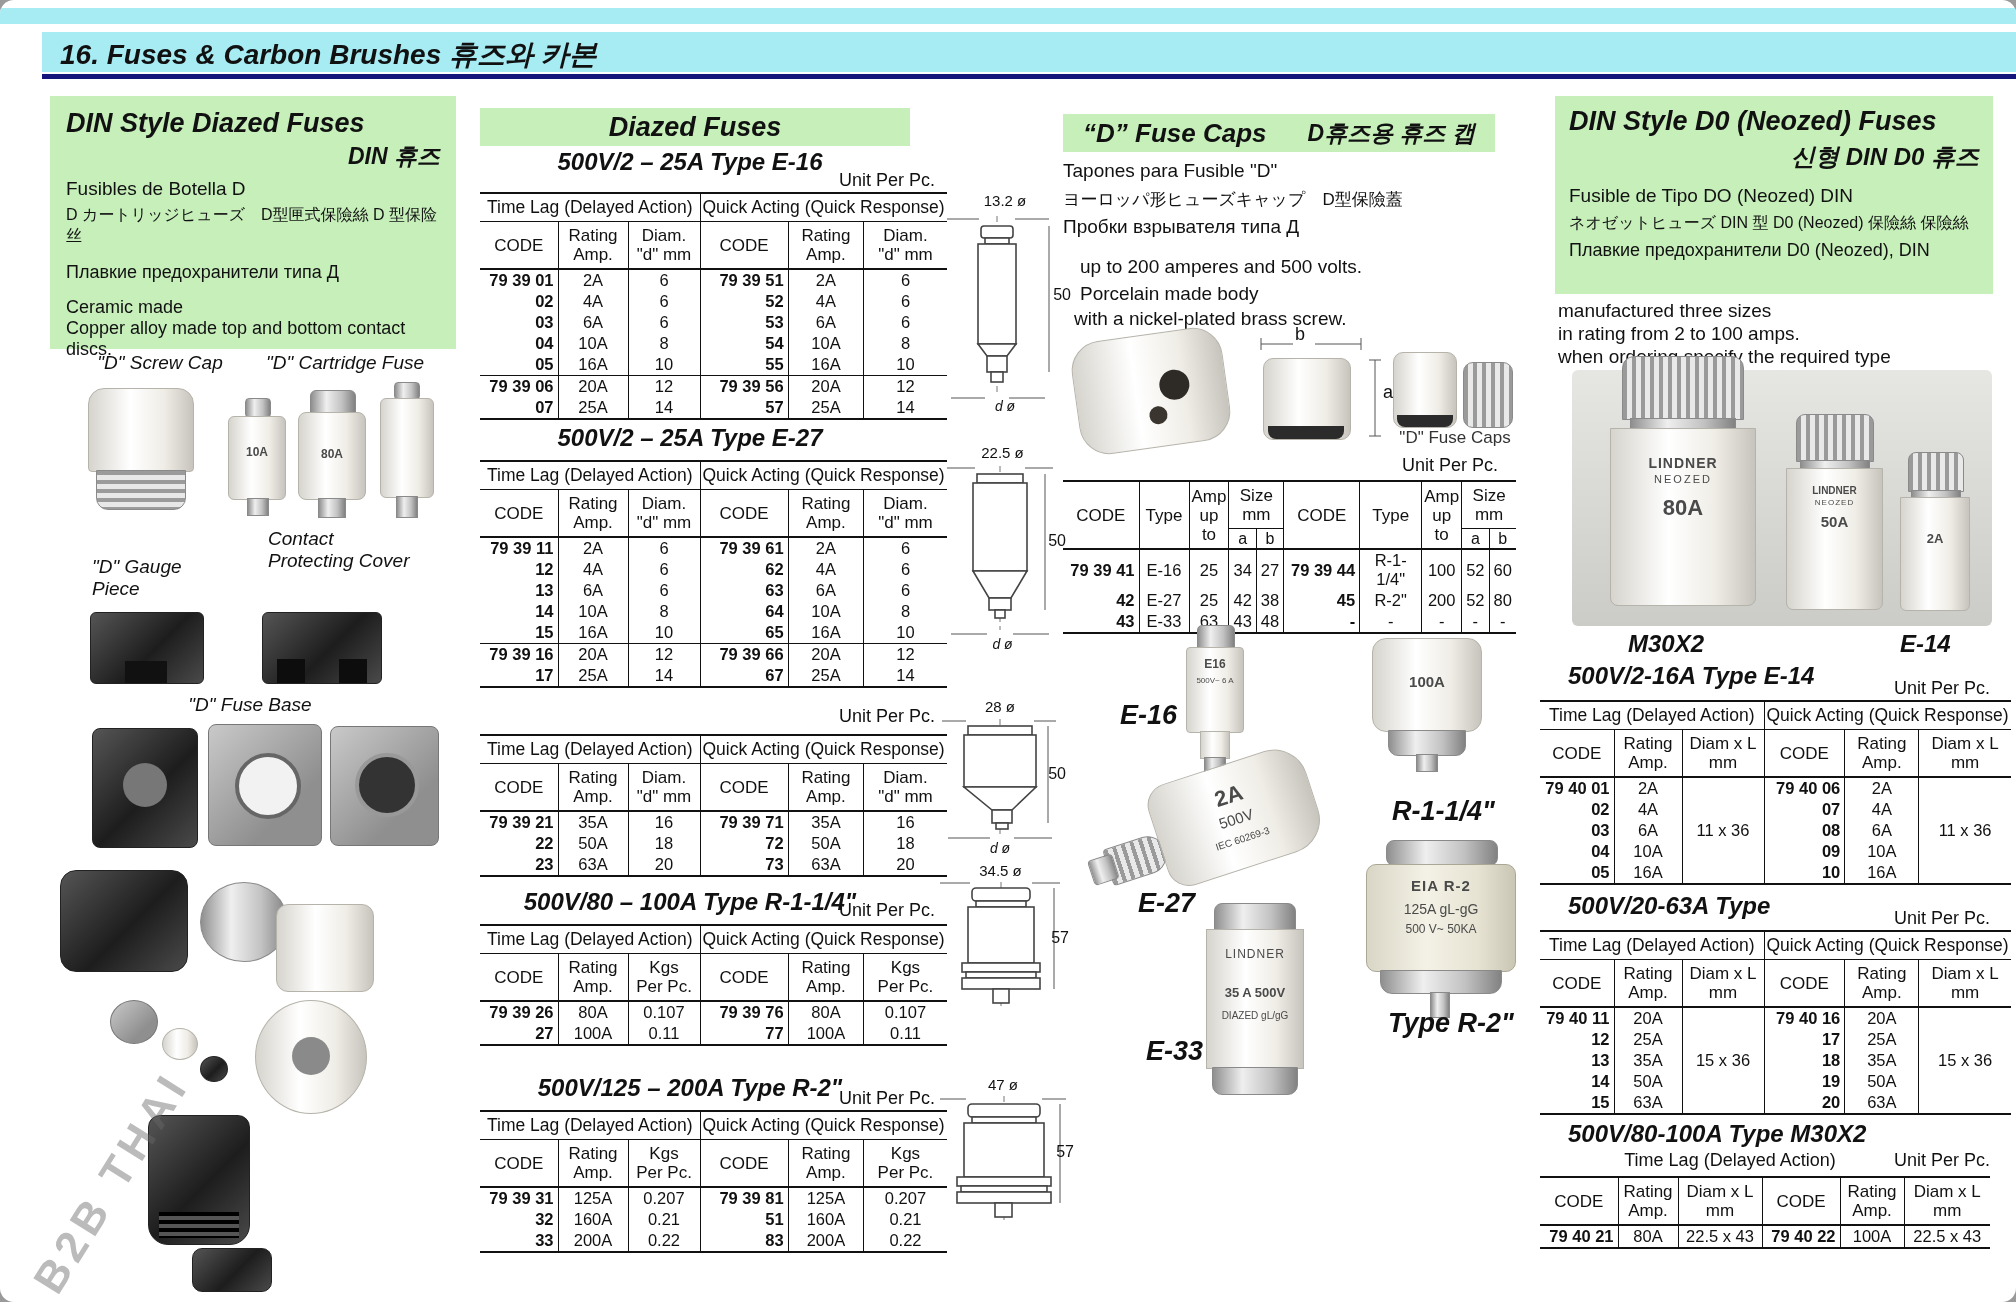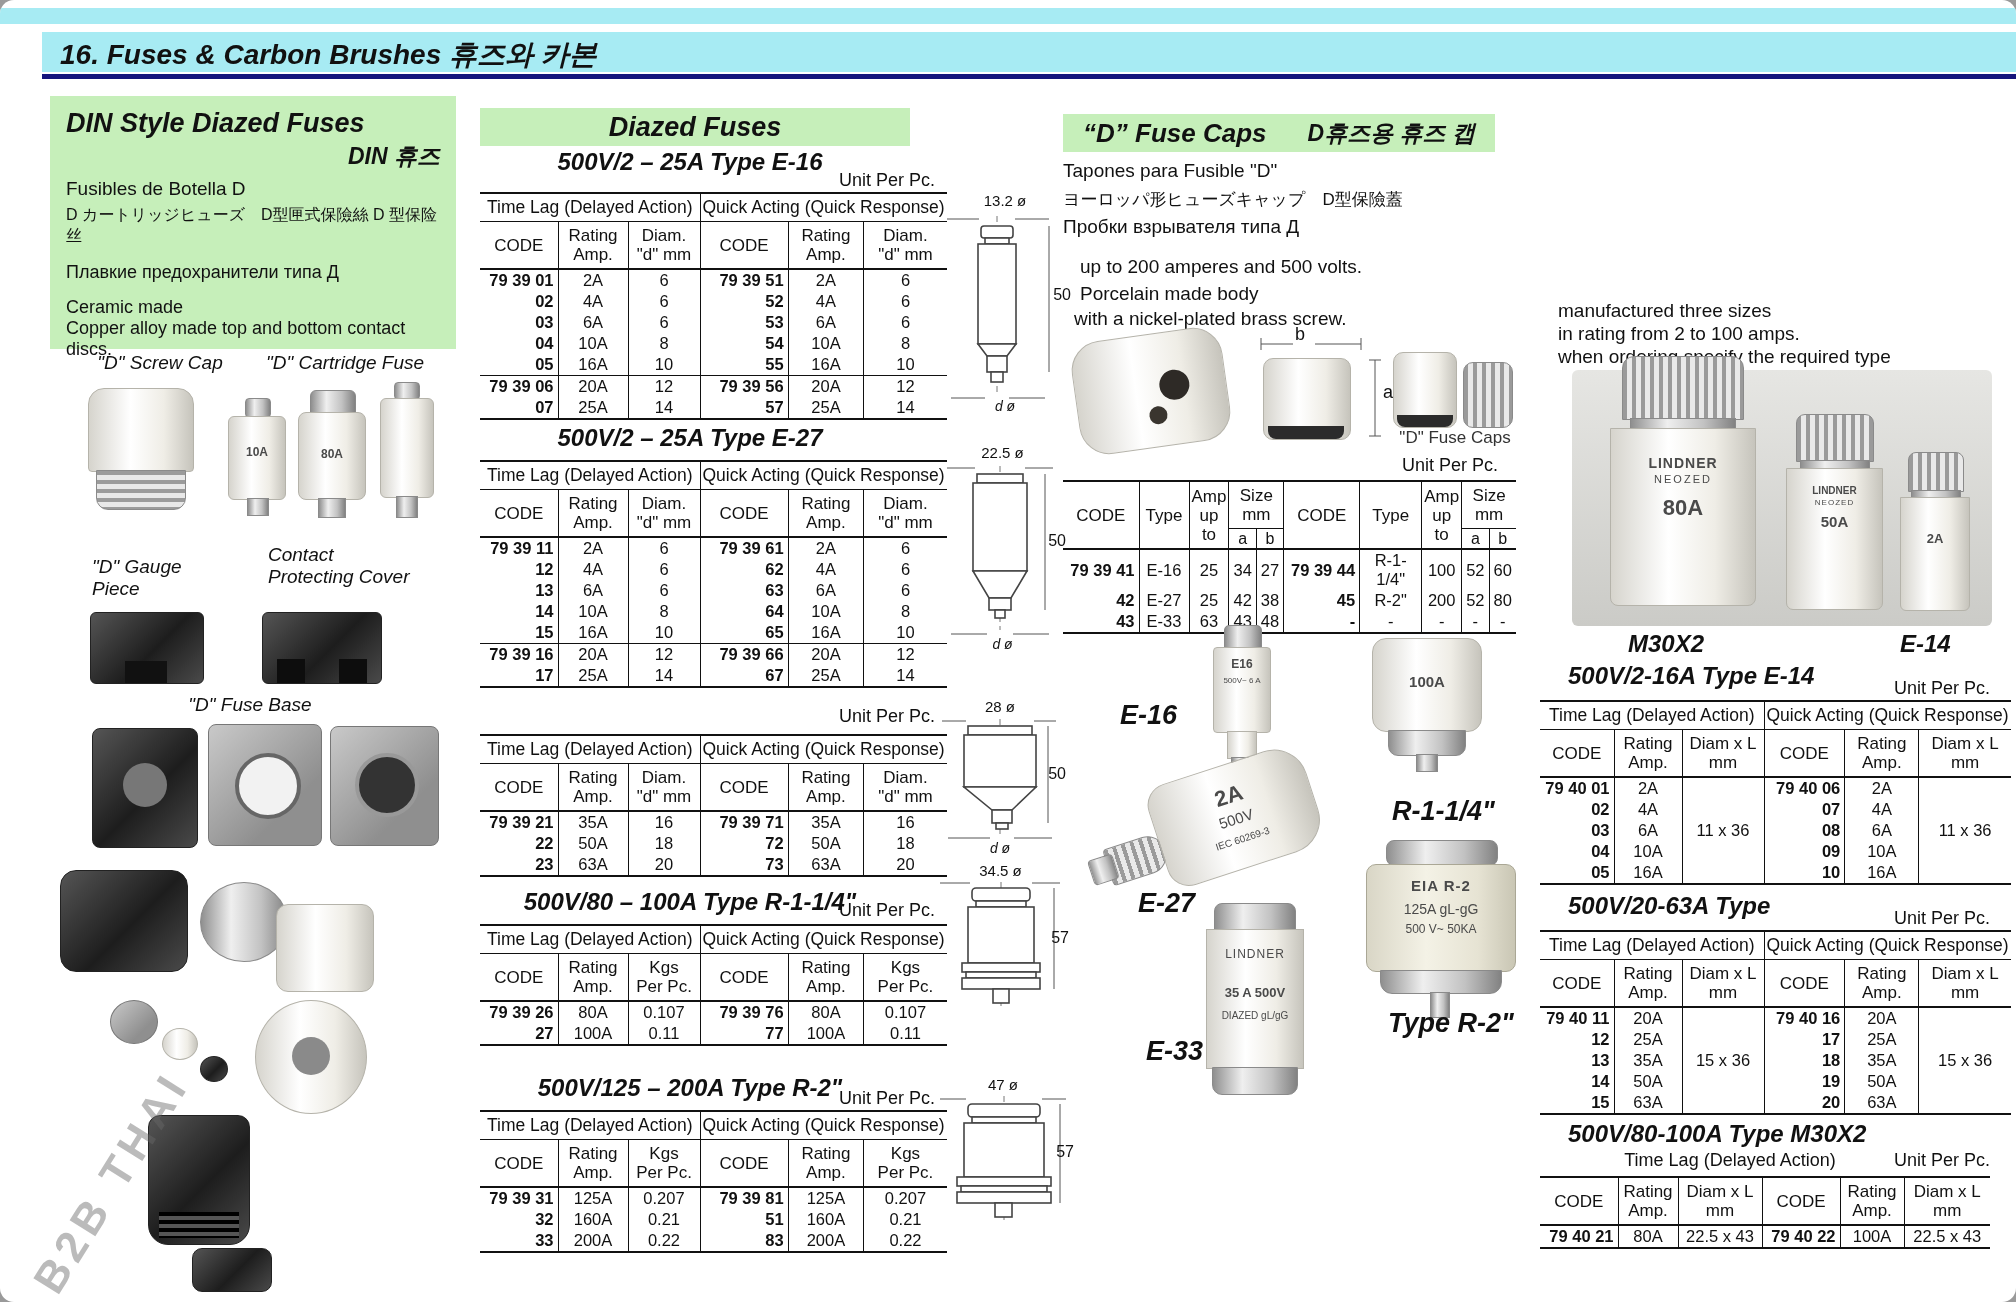--- a/index.html
+++ b/index.html
@@ -93,21 +93,21 @@
   <div class="abs" style="left:378px;top:382px;width:58px;height:140px;">
     <div class="abs metal" style="left:16px;top:0;width:24px;height:16px;border-radius:4px;"></div>
     <div class="abs porc" style="left:2px;top:16px;width:52px;height:98px;border-radius:6px;"></div>
     <div class="abs metal" style="left:18px;top:114px;width:20px;height:20px;"></div>
   </div>
 
   <div class="abs cap-label" style="left:92px;top:556px;width:150px;">
     <div>"D" Gauge</div>
     <div>Piece</div>
   </div>
-  <div class="abs cap-label" style="left:268px;top:544px;width:190px;">
+  <div class="abs cap-label" style="left:268px;top:528px;width:190px;">
     <div>Contact</div>
     <div>Protecting Cover</div>
   </div>
 
   <div class="abs darkp" style="left:90px;top:612px;width:112px;height:70px;border-radius:6px;">
     <div class="abs" style="left:34px;top:48px;width:42px;height:22px;background:#111;"></div>
   </div>
   <div class="abs darkp" style="left:262px;top:612px;width:118px;height:70px;border-radius:6px;">
     <div class="abs" style="left:14px;top:46px;width:28px;height:24px;background:#0d0d0d;"></div>
     <div class="abs" style="left:76px;top:46px;width:28px;height:24px;background:#0d0d0d;"></div>
@@ -664,21 +664,21 @@
             <td class="code vs">-</td>
             <td class="vs">-</td>
             <td class="vs">-</td>
             <td class="vs">-</td>
             <td class="vs">-</td>
           </tr>
         </tbody>
       </table>
     </div>
 
-  <div class="abs" style="left:1186px;top:625px;width:58px;height:148px;margin-left:27px;">
+  <div class="abs" style="left:1186px;top:625px;width:58px;height:148px;">
     <div class="abs metal" style="left:11px;top:0;width:36px;height:22px;border-radius:5px 5px 0 0;"></div>
     <div class="abs porc" style="left:0;top:22px;width:56px;height:84px;border-radius:4px;">
       <span class="ins" style="top:10px;font-size:12px;font-weight:bold;">E16</span>
       <span class="ins" style="top:28px;font-size:8px;">500V~ 6 A</span>
     </div>
     <div class="abs porc" style="left:14px;top:106px;width:28px;height:26px;"></div>
     <div class="abs metal" style="left:18px;top:132px;width:20px;height:14px;"></div>
   </div>
   <div class="abs bi" style="left:1120px;top:700px;font-size:27px;">E-16</div>
 
@@ -720,20 +720,27 @@
     <div class="abs metal" style="left:8px;top:0;width:80px;height:26px;border-radius:8px 8px 0 0;"></div>
     <div class="abs porc" style="left:0;top:26px;width:96px;height:138px;">
       <span class="ins" style="top:18px;font-size:12px;letter-spacing:1px;">LINDNER</span>
       <span class="ins" style="top:56px;font-size:13px;font-weight:bold;">35 A  500V</span>
       <span class="ins" style="top:80px;font-size:10px;">DIAZED  gL/gG</span>
     </div>
     <div class="abs metal" style="left:6px;top:164px;width:84px;height:26px;border-radius:0 0 10px 10px;"></div>
   </div>
   <div class="abs bi" style="left:1146px;top:1036px;font-size:27px;">E-33</div>
 
+  <div class="abs green" style="left:1555px;top:96px;width:438px;height:198px;padding:10px 14px;box-sizing:border-box;">
+    <div class="bi" style="font-size:27px;">DIN Style D0 (Neozed) Fuses</div>
+    <div class="bi rt" style="font-size:24px;margin-top:4px;">신형 DIN D0 휴즈</div>
+    <div style="font-size:19px;margin-top:12px;">Fusible de Tipo DO (Neozed) DIN</div>
+    <div style="font-size:16px;margin-top:6px;">ネオゼットヒューズ DIN 型 D0 (Neozed) 保險絲  保險絲</div>
+    <div style="font-size:18px;margin-top:6px;">Плавкие предохранители D0 (Neozed), DIN</div>
+  </div>
   <div class="abs" style="left:1558px;top:300px;font-size:19px;">manufactured   three sizes</div>
   <div class="abs" style="left:1558px;top:323px;font-size:19px;">in rating  from 2 to 100 amps.</div>
   <div class="abs" style="left:1558px;top:346px;font-size:19px;">when ordering specify the required type</div>
 
   <div class="abs" style="left:1572px;top:370px;width:420px;height:256px;border-radius:6px;background:linear-gradient(180deg,#e6e6e3,#cbcbc7);">
     <div class="abs" style="left:38px;top:-14px;width:145px;height:262px;">
       <div class="abs ribbed" style="left:12px;top:0;width:120px;height:62px;border-radius:12px 12px 0 0;"></div>
       <div class="abs metal" style="left:20px;top:62px;width:104px;height:10px;"></div>
       <div class="abs porc" style="left:0;top:72px;width:144px;height:176px;border-radius:0 0 8px 8px;">
         <span class="ins" style="top:26px;font-size:14px;font-weight:bold;letter-spacing:1px;">LINDNER</span>

